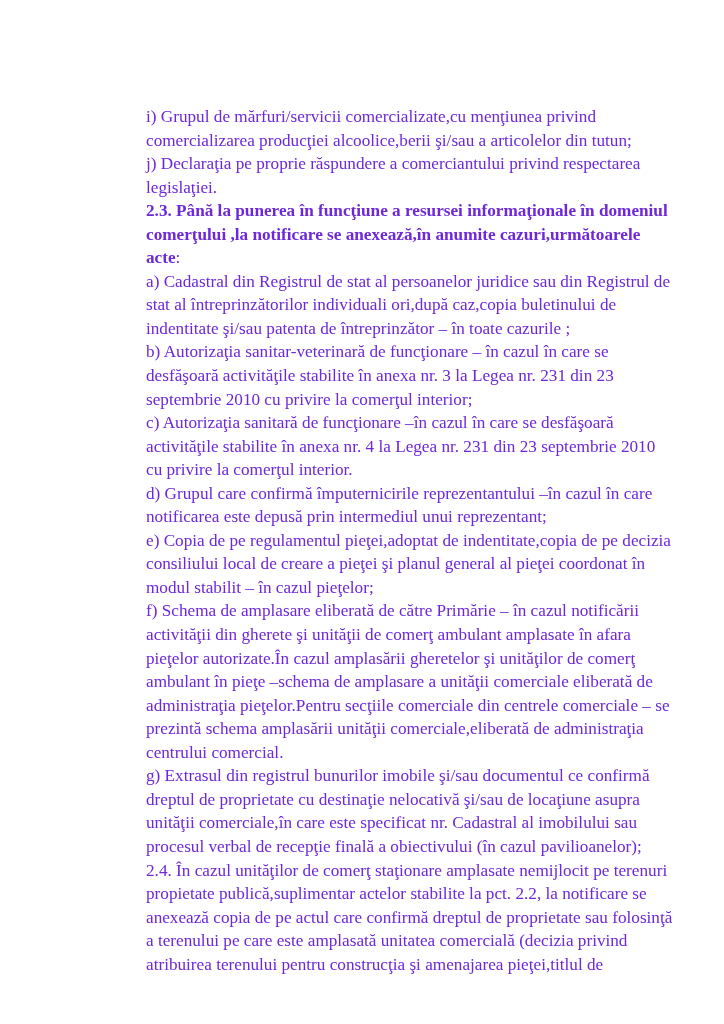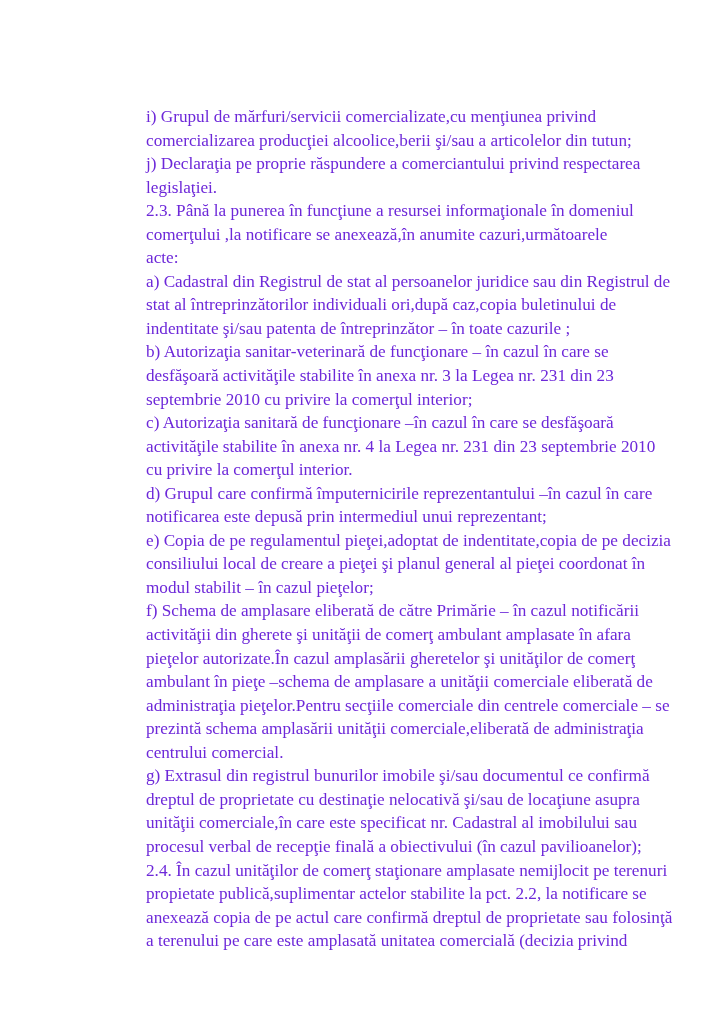--- a/index.html
+++ b/index.html
@@ -10,21 +10,21 @@
     top: 60px;
     width: 570px;
     font-family: "Liberation Serif", "DejaVu Serif", serif;
     font-size: 17.2px;
     line-height: 23.55px;
     color: #6d28d9;
     white-space: nowrap;
     margin-top: 45px;
   }
   .line { display: block; height: 23.55px; }
-  .bold { font-weight: normal; }
+  .bold { font-weight: bold; }
 </style>
 </head>
 <body>
 
 <div class="page" id="page">
     <div class="line"><span>i) Grupul de mărfuri/servicii comercializate,cu menţiunea privind</span></div>
     <div class="line"><span>comercializarea producţiei alcoolice,berii şi/sau a articolelor din tutun;</span></div>
     <div class="line"><span> j) Declaraţia pe proprie răspundere a comerciantului privind respectarea</span></div>
     <div class="line"><span>legislaţiei.</span></div>
     <div class="line"><span class="bold">2.3. Până la punerea în funcţiune a resursei informaţionale în domeniul</span></div>
@@ -52,13 +52,14 @@
     <div class="line"><span>prezintă schema amplasării unităţii comerciale,eliberată de administraţia</span></div>
     <div class="line"><span>centrului comercial.</span></div>
     <div class="line"><span>g) Extrasul din registrul bunurilor imobile şi/sau documentul ce confirmă</span></div>
     <div class="line"><span>dreptul de proprietate cu destinaţie nelocativă şi/sau de locaţiune asupra</span></div>
     <div class="line"><span>unităţii comerciale,în care este specificat nr. Cadastral al imobilului sau</span></div>
     <div class="line"><span>procesul verbal de recepţie finală a obiectivului (în cazul pavilioanelor);</span></div>
     <div class="line"><span> 2.4. În cazul unităţilor de comerţ staţionare amplasate nemijlocit pe terenuri</span></div>
     <div class="line"><span>propietate publică,suplimentar actelor stabilite la pct. 2.2, la notificare se</span></div>
     <div class="line"><span>anexează copia de pe actul care confirmă dreptul de proprietate sau folosinţă</span></div>
     <div class="line"><span>a terenului pe care este amplasată unitatea comercială (decizia privind</span></div>
+    <div class="line"><span>atribuirea terenului pentru construcţia şi amenajarea pieţei,titlul de</span></div>
   </div>
 
 </body></html>

